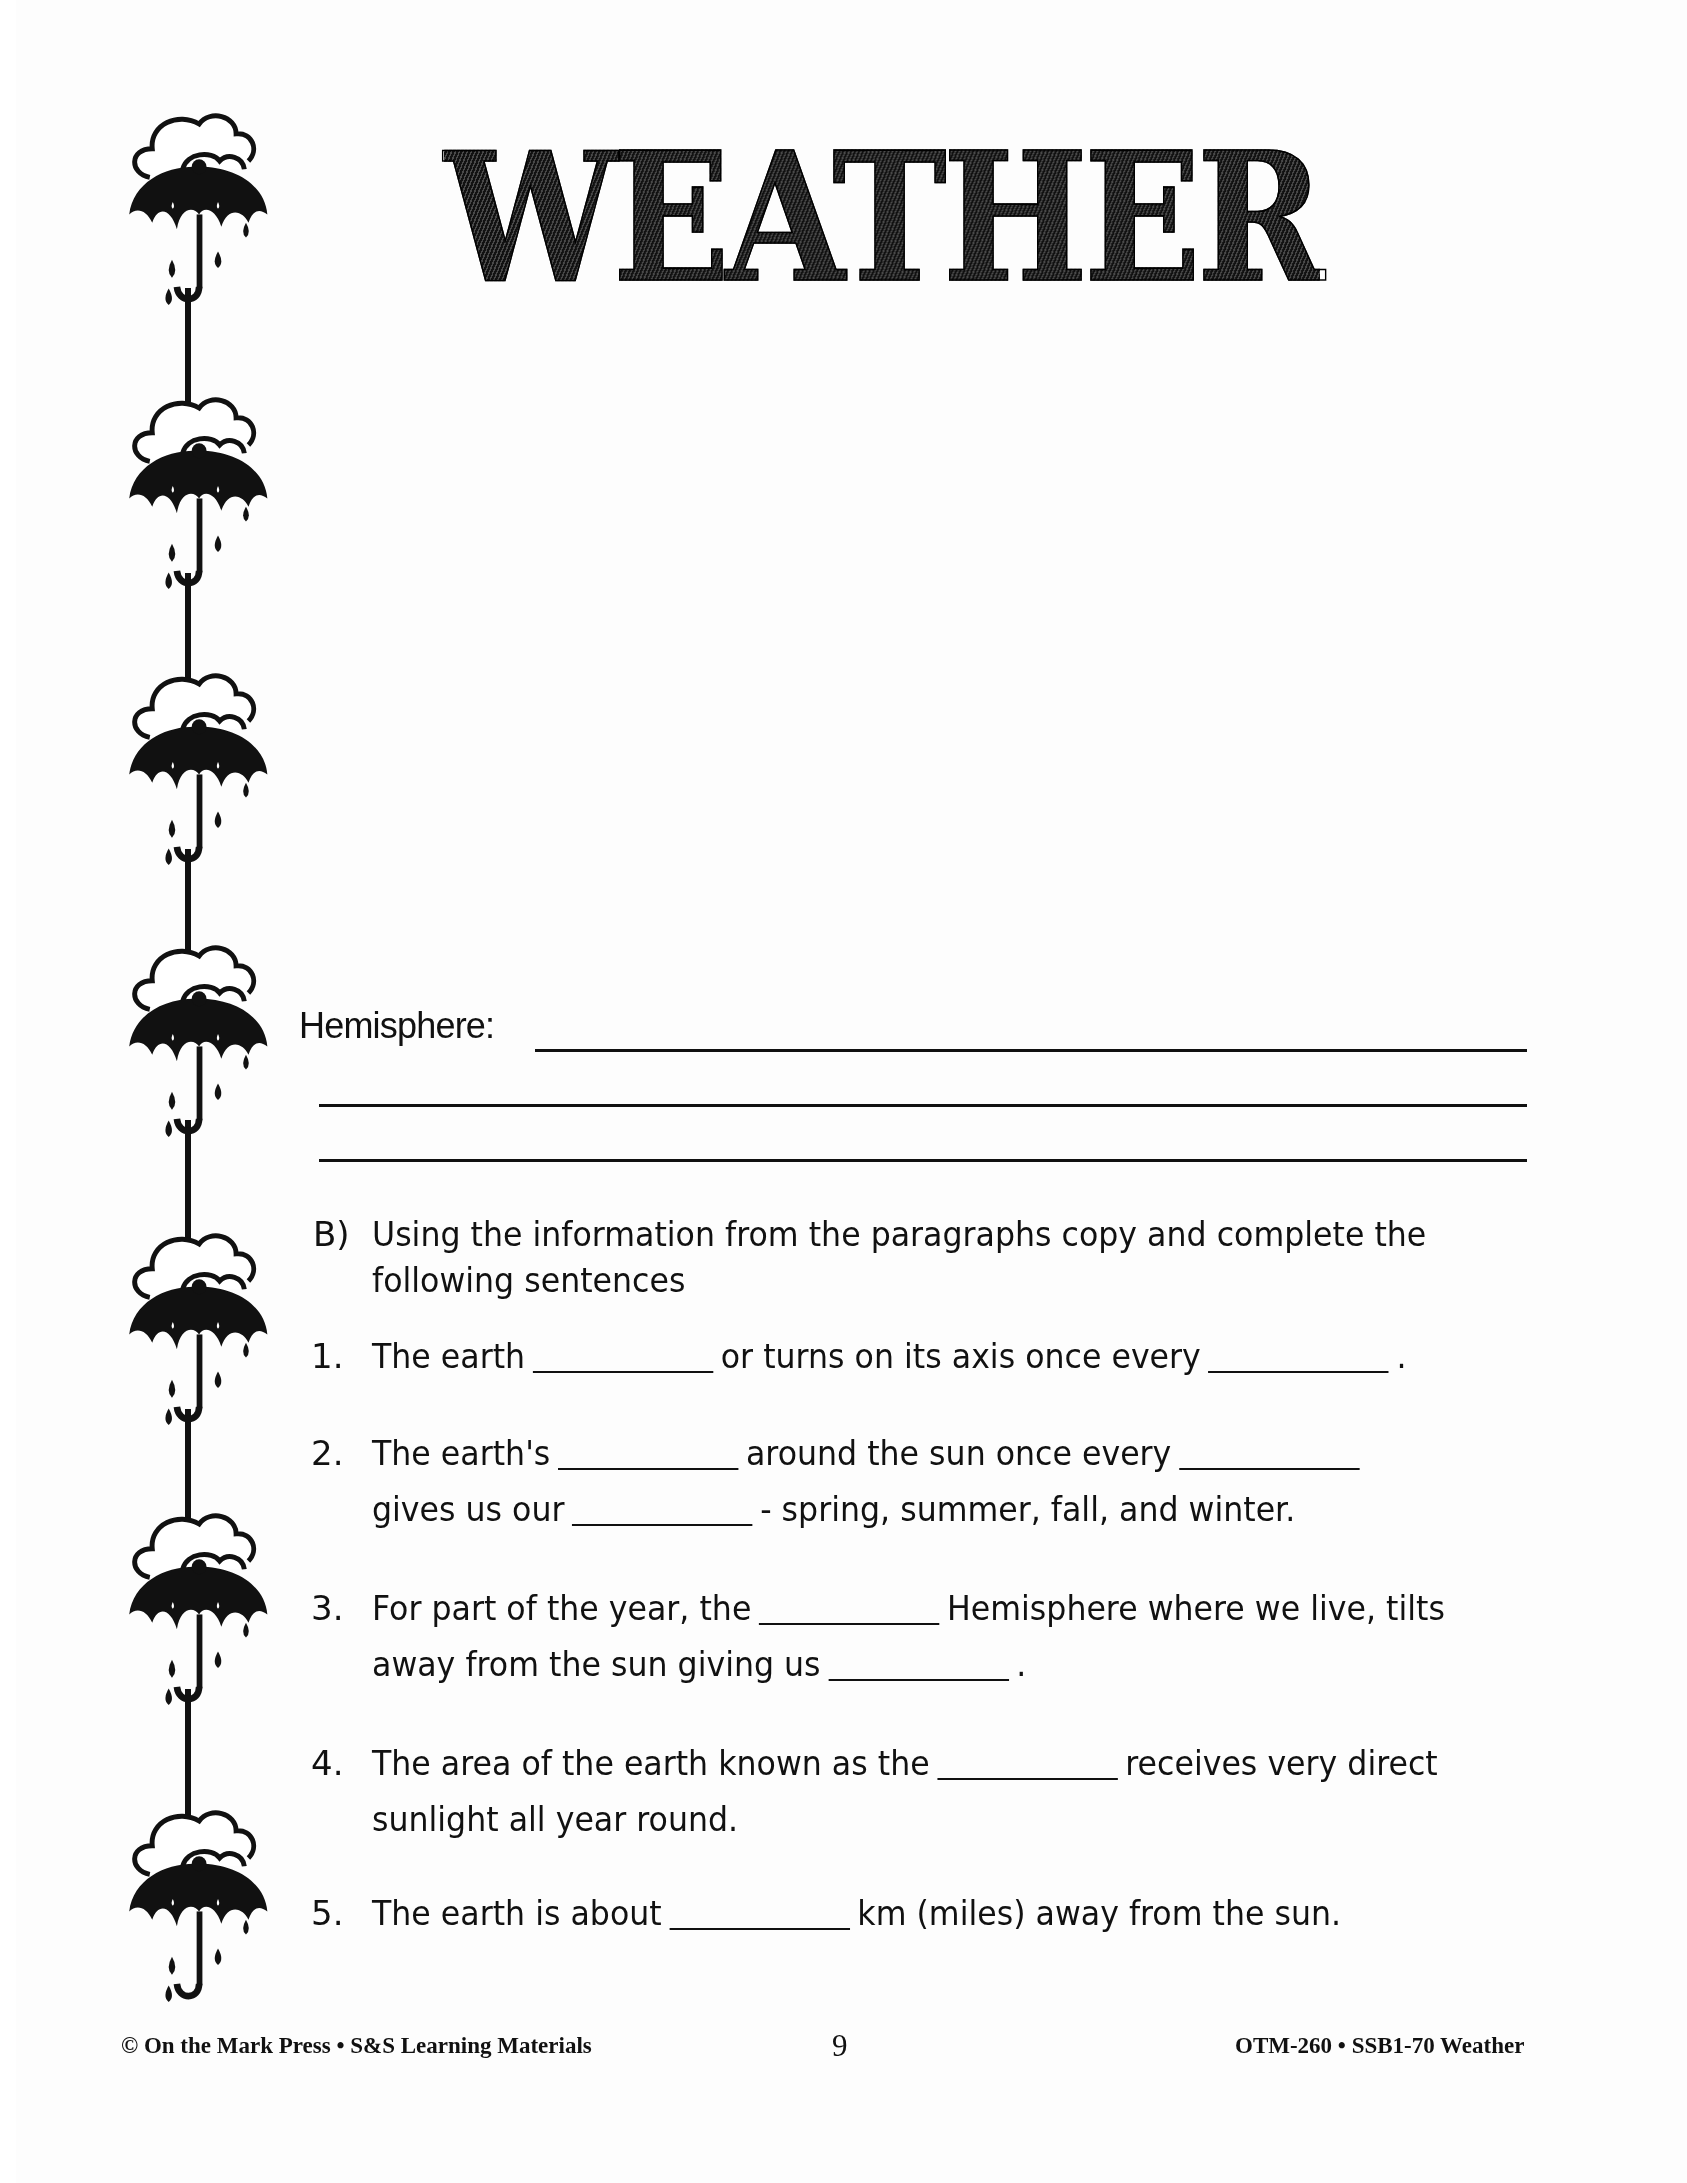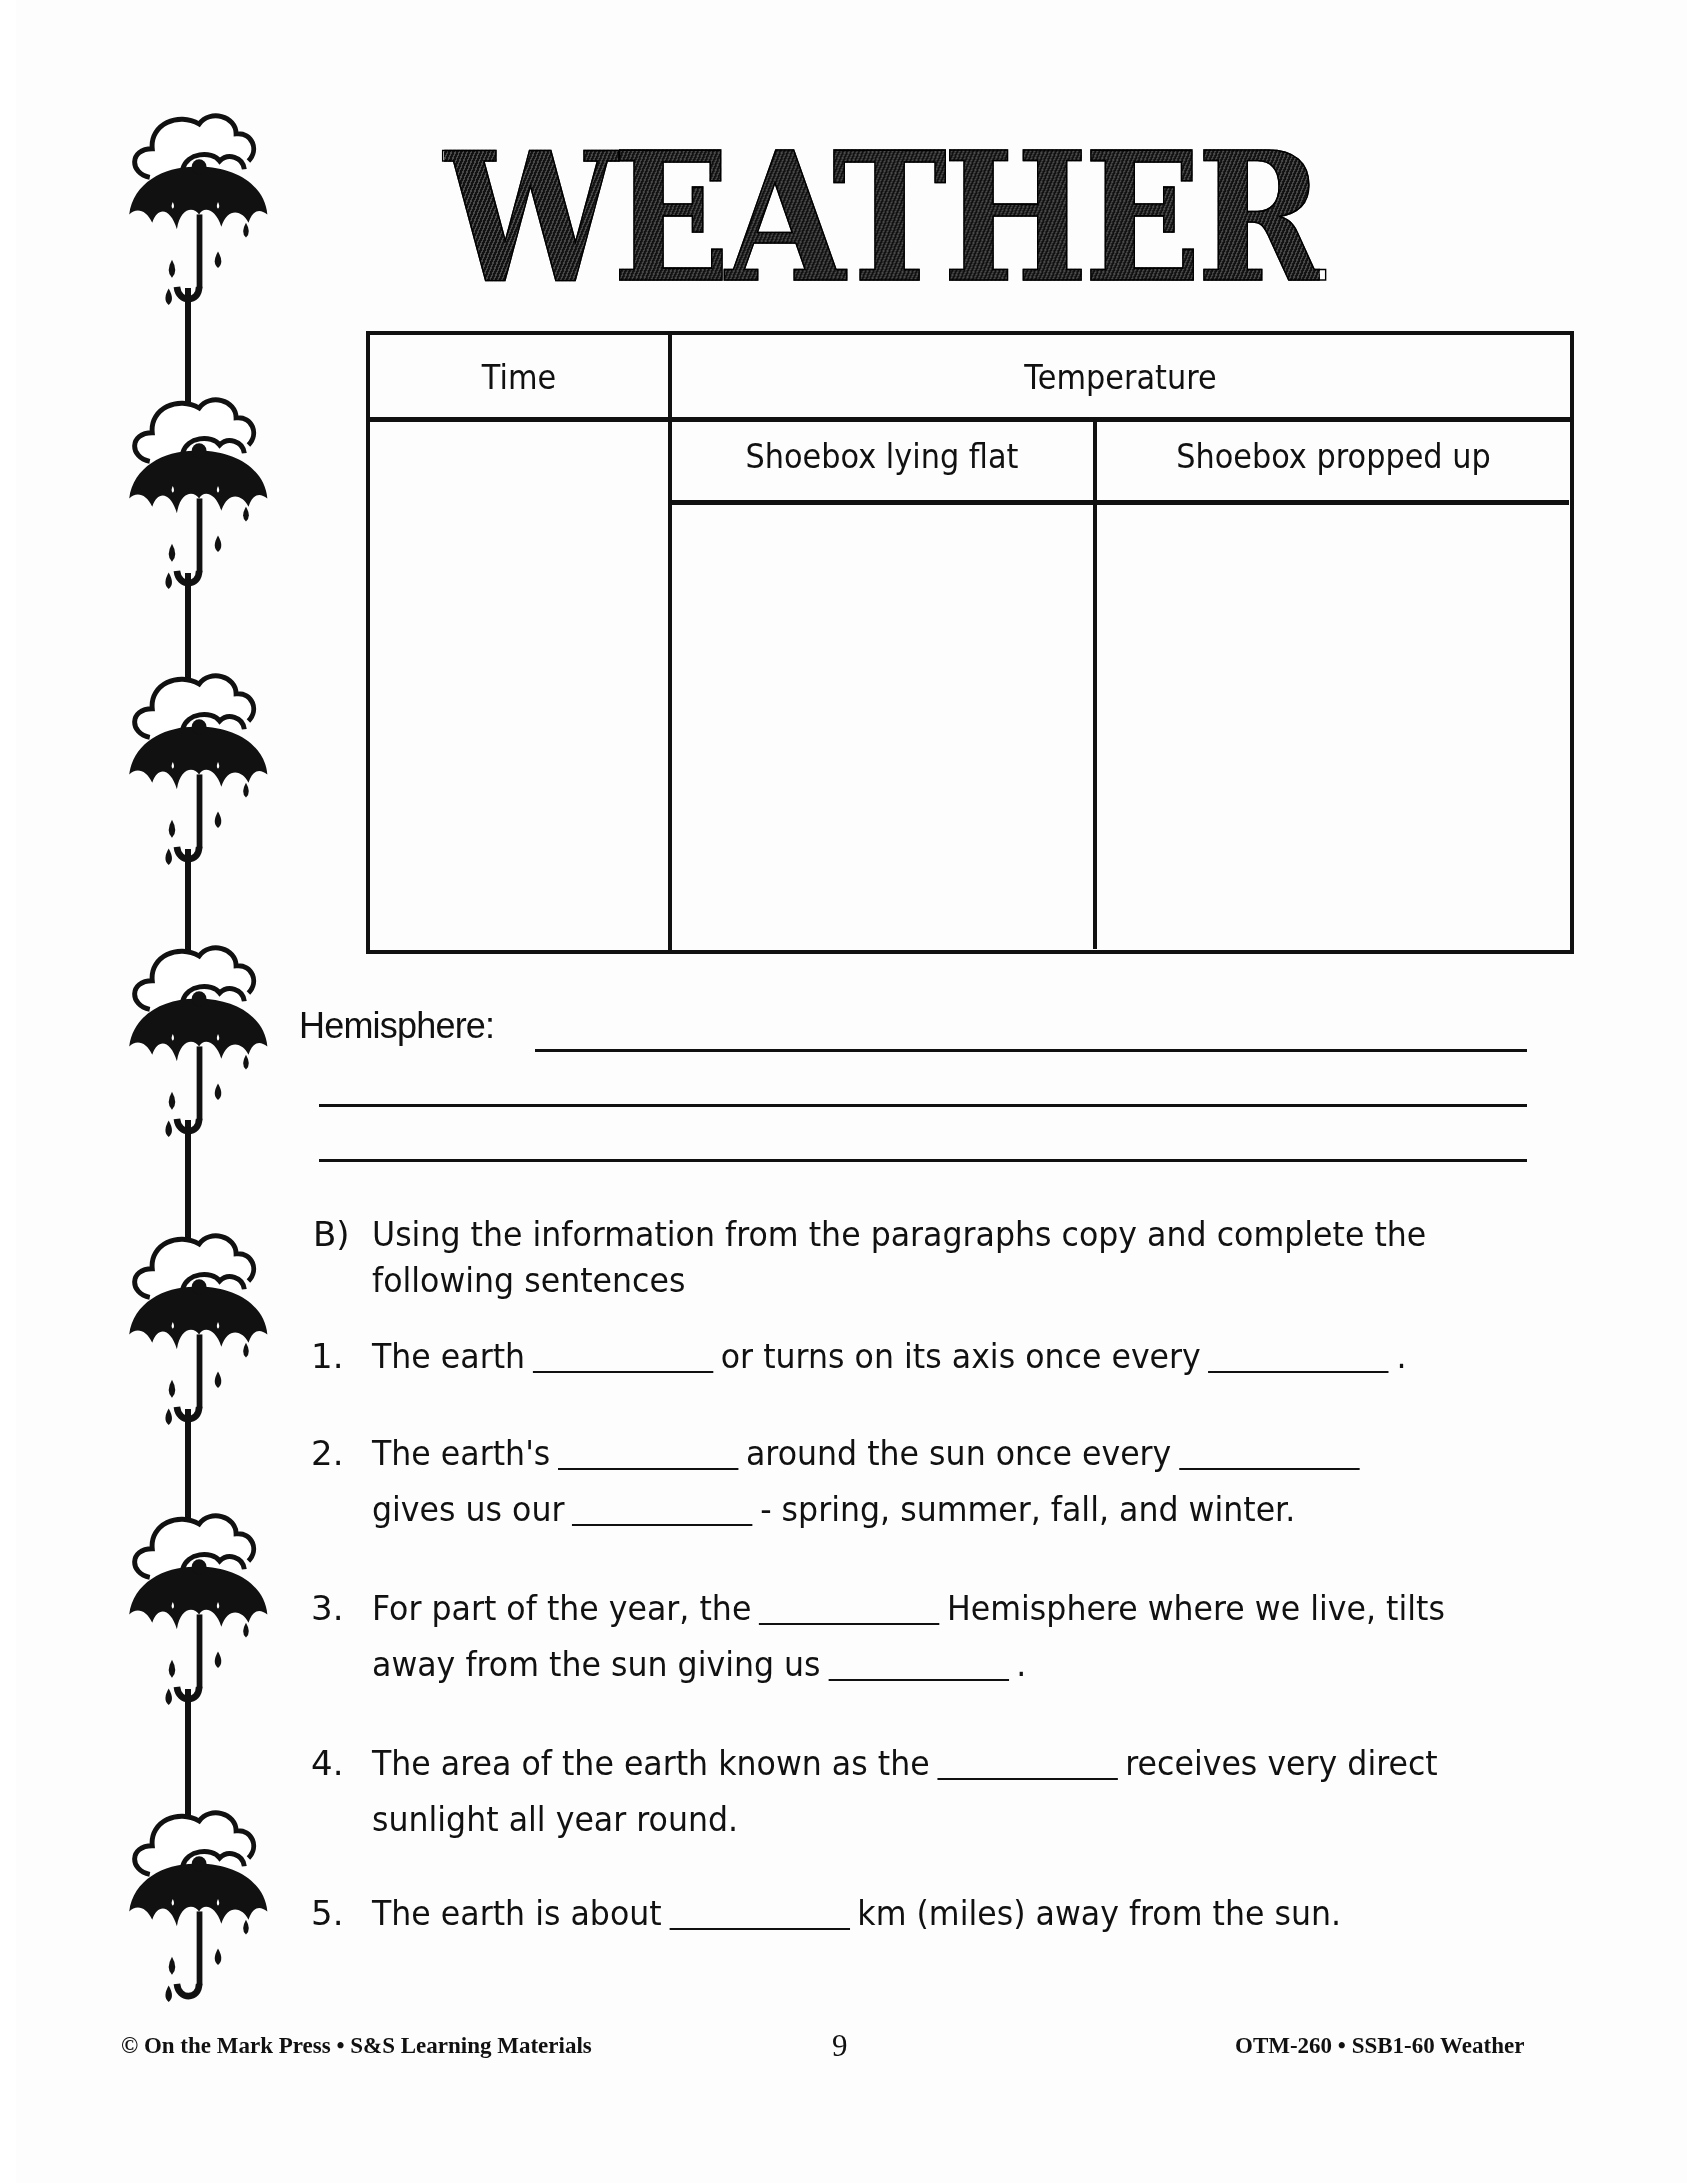--- a/index.html
+++ b/index.html
@@ -169,39 +169,20 @@
           <path d="M62 205 q-8 14 0 22 q8 -8 0 -22z" fill="#111"></path>
           <path d="M58 240 q-8 14 0 20 q8 -6 0 -20z" fill="#111"></path>
           <path d="M63 135 q-3 6 0 8 q3 -2 0 -8z" fill="#fff"></path>
           <path d="M118 135 q-3 6 0 8 q3 -2 0 -8z" fill="#fff"></path>
         </svg>
       </div>
     </div>
 
   <div class="title"><span class="title-text">WEATHER</span></div>
 
-  <div class="tbl">
-
-    <div class="vline" style="left:298px; top:0; height:615px;"></div>
-
-    <div class="hline" style="left:0; top:82px; width:1200px;"></div>
-
-    <div class="hline" style="left:298px; top:165px; width:901px;"></div>
-
-    <div class="vline" style="left:723px; top:82px; height:532px;"></div>
-
-    <div class="cell-text" style="left:0; top:23px; width:298px;">Time</div>
-    <div class="cell-text" style="left:302px; top:23px; width:897px;">Temperature</div>
-    <div class="cell-text" style="left:302px; top:102px; width:420px;">Shoebox lying flat</div>
-    <div class="cell-text" style="left:727px; top:102px; width:473px;">Shoebox propped up</div>
-
-    <div style="position:absolute; left:0; top:87px; width:298px; height:527px;"></div>
-    <div style="position:absolute; left:302px; top:170px; width:420px; height:445px;"></div>
-    <div style="position:absolute; left:727px; top:170px; width:473px; height:445px;"></div>
-  </div>
 
   <div class="conclusions-label">Hemisphere:</div>
   <div class="rule" style="left:519px; top:1049px; width:992px;"></div>
   <div class="rule" style="left:303px; top:1104px; width:1208px;"></div>
   <div class="rule" style="left:303px; top:1159px; width:1208px;"></div>
 
   <div class="section-b">
     <span class="letter">B)</span>
     <span class="text">Using the information from the paragraphs copy and complete the following sentences</span>
   </div>
@@ -227,15 +208,15 @@
         <div class="body" style="top: 56px;"><span>sunlight all year round.</span></div>
       </div>
       <div class="q" style="top: 1885px;">
         <span class="num">5.</span>
         <div class="body" style="top: 0px;"><span>The earth is about</span><span class="blank"></span><span>km (miles) away from the sun.</span></div>
       </div>
     </div>
 
   <div class="footer" style="left:105px;">© On the Mark Press • S&amp;S Learning Materials</div>
   <div class="footer-page">9</div>
-  <div class="footer" style="left:1219px;">OTM-260 • SSB1-60 Weather</div>
+  <div class="footer" style="left:1219px;">OTM-260 • SSB1-70 Weather</div>
 </div>
 
 
 </body></html>

